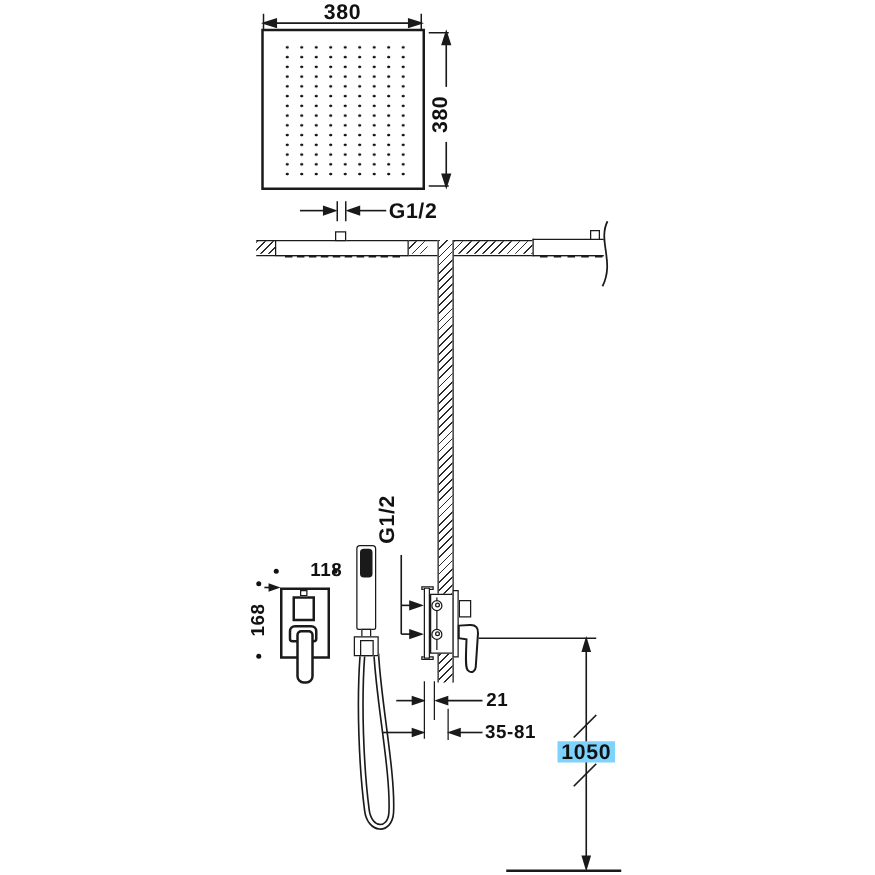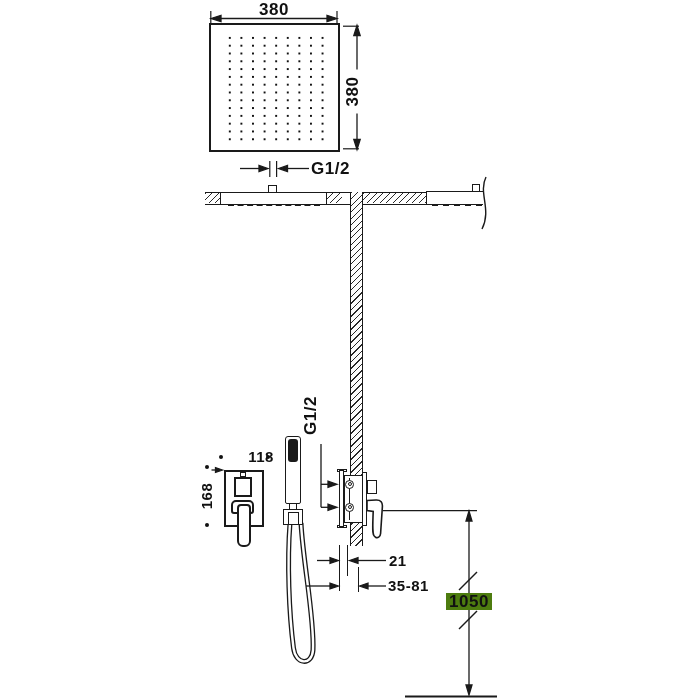--- a/index.html
+++ b/index.html
@@ -92,21 +92,21 @@
   <div class="outl z3" style="left:366.5px; top:479.5px; width:10.5px; height:14px;"></div>
 
   <div class="dimtext fs17 rot" style="left:287px; top:407px; width:46px; height:17px;">G1/2</div>
 
   <div class="ln" style="left:339px; top:545px; width:1.2px; height:46px;"></div>
   <div class="ln" style="left:346.5px; top:545px; width:1.2px; height:31px;"></div>
   <div class="ln" style="left:358px; top:567px; width:1.2px; height:25px;"></div>
 
   <div class="dimtext fs15" style="left:389px; top:552.5px; text-align:right;">21</div>
   <div class="dimtext fs15" style="left:388px; top:578px; text-align:left;">35-81</div>
-  <div class="dimtext fs17" style="left:446px; top:592.5px; width:46px; background:#4d7c0f; z-index:6;">1050</div>
+  <div class="dimtext fs17" style="left:446px; top:592.5px; width:46px; background:#7dd3fc; z-index:6;">1050</div>
 
   <svg class="overlay" width="700" height="700" viewBox="0 0 700 700">
     <g stroke="#1a1a1a" fill="#1a1a1a" stroke-width="1.3">
 
       <g>
         <path d="M290,523 C287,562 289,613 293.5,648 C295.5,665 312,666 313,650 C314.5,618 303,562 301,523" fill="none" stroke="#1a1a1a" stroke-width="5"></path>
         <path d="M290,523 C287,562 289,613 293.5,648 C295.5,665 312,666 313,650 C314.5,618 303,562 301,523" fill="none" stroke="#ffffff" stroke-width="2.4"></path>
       </g>
 
       <g>

